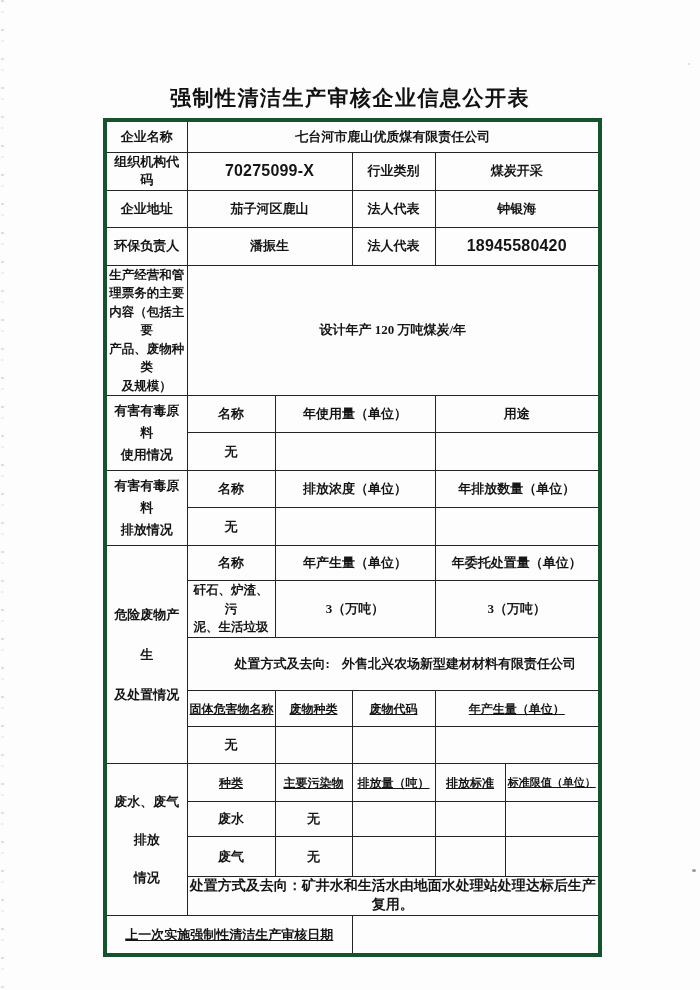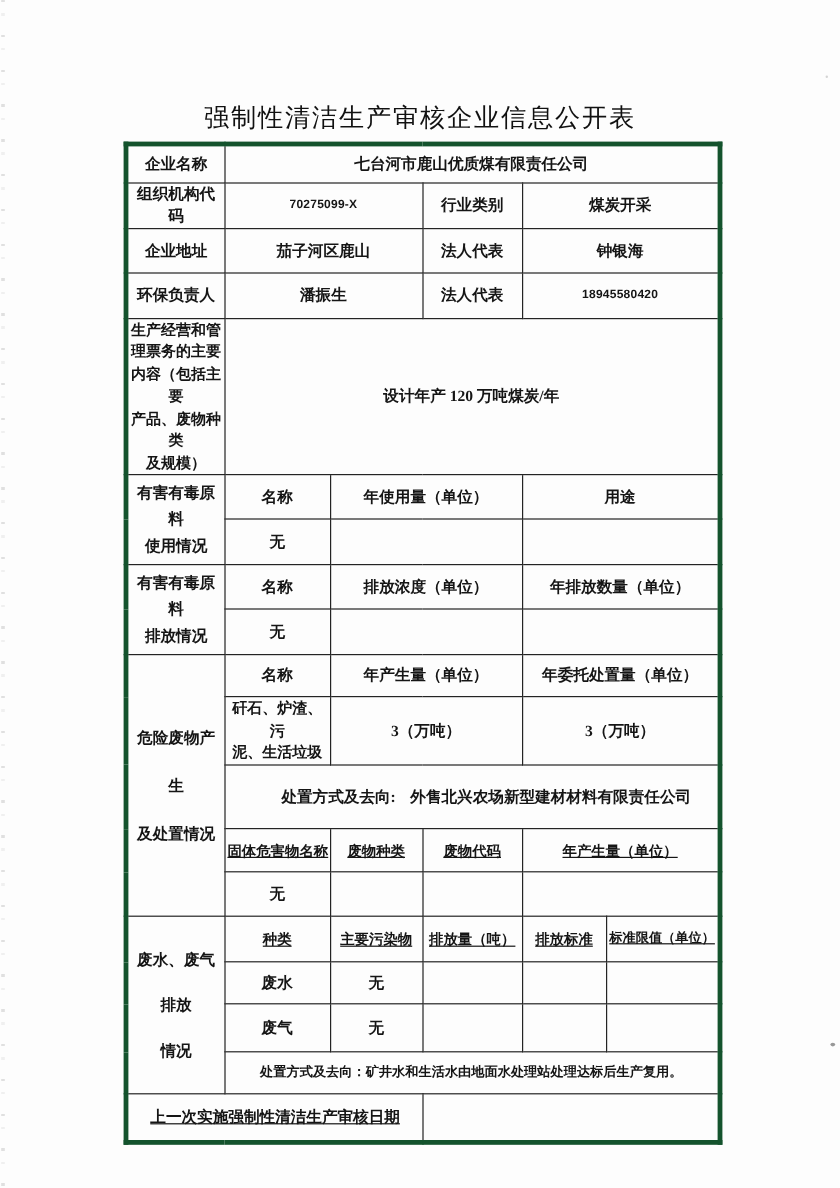--- a/index.html
+++ b/index.html
@@ -17,49 +17,49 @@
     background:repeating-linear-gradient(to bottom,
       rgba(90,90,90,.18) 0 2px, transparent 2px 11px,
       rgba(120,120,120,.10) 11px 13px, transparent 13px 29px);
   }
   .scan-speck { position:absolute; background:rgba(70,70,70,.55); border-radius:50%; }
   .speck-1 { left:692px; top:869px; width:4px; height:3px; }
   .speck-2 { left:688px; top:63px; width:2px; height:2px; opacity:.4; }
 
   .doc-title {
     position:absolute; top:84px; left:0; width:700px;
-    text-align:center; font-size:21px; font-weight:normal;
+    text-align:center; font-size:21px; font-weight:bold;
     letter-spacing:1.5px; color:#111;
   }
 
   table.form {
     position:absolute; left:103px; top:118px;
     width:495px; table-layout:fixed;
     border-collapse:collapse; border:4px solid #14532d;
   }
   td {
     border:1.5px solid #242424;
     text-align:center; vertical-align:middle;
     font-weight:bold; font-size:13px;
     padding:0 2px; white-space:pre-line;
     line-height:1.35; color:#151515;
     overflow:hidden;
   }
-  td.num { font-family:"Liberation Sans","DejaVu Sans",sans-serif; font-size:10px; letter-spacing:.2px; }
+  td.num { font-family:"Liberation Sans","DejaVu Sans",sans-serif; font-size:16px; letter-spacing:.2px; }
   td.lh19 { line-height:18.5px; font-size:12.5px; }
   td.lh22 { line-height:22px; }
   td.lh40 { line-height:40px; }
   td.lh38 { line-height:38px; }
   td.small { font-size:12px; }
   td.nw { white-space:nowrap;text-decoration:underline; }
   td.disposal-cell { padding:0; }
   .disposal-flex { display:flex; align-items:center; width:100%;padding-left:19px; }
   .disposal-flex .d-label { flex:0 0 auto; padding-left:28px; }
   .disposal-flex .d-value { flex:1 1 auto; text-align:center; padding-right:10px; }
-  td.disposal-line { font-size:11px;margin-left:40px; }
+  td.disposal-line { font-size:14px;margin-left:40px; }
 </style>
 </head>
 <body>
 
 <div class="scan-noise-left"></div>
 <div class="scan-speck speck-1"></div>
 <div class="scan-speck speck-2"></div>
 
 <div class="doc-title">强制性清洁生产审核企业信息公开表</div>
 

